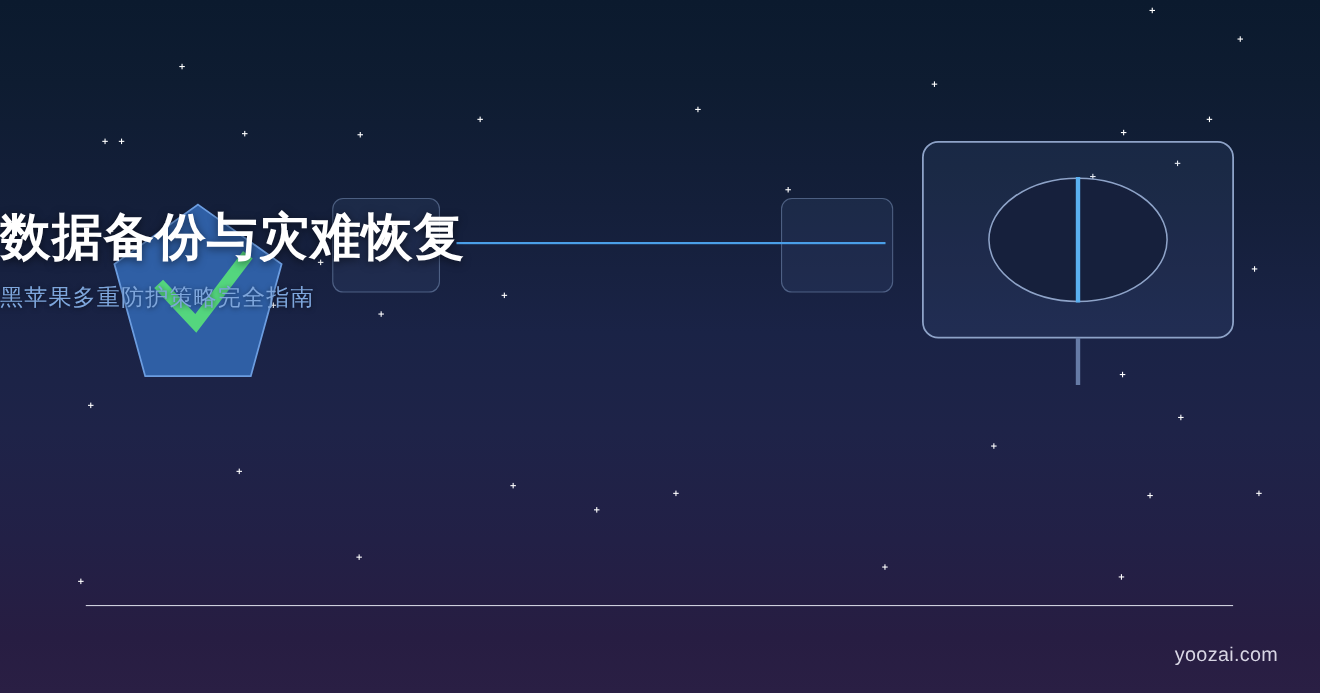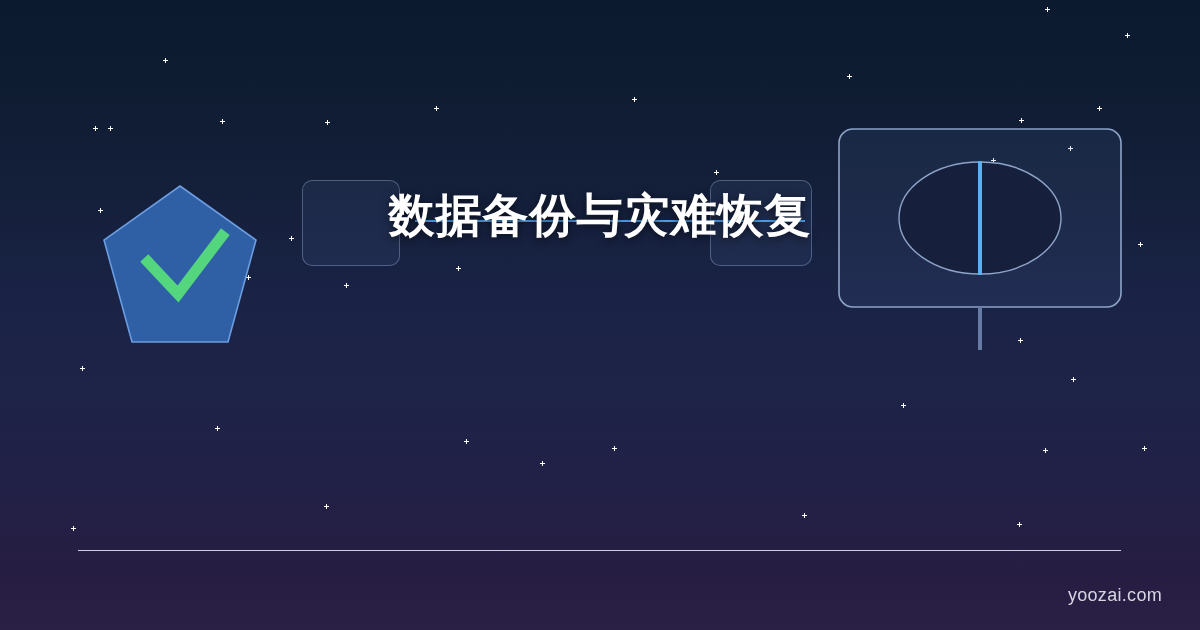--- a/index.html
+++ b/index.html
@@ -85,21 +85,20 @@
     height: 225px;
   }
   #server-icon svg { display: block; width: 100%; height: 100%; }
 
   
   #title-block {
     position: absolute;
     left: 0;
     right: 0;
     top: 192px;
-    text-align: center;
     z-index: 5;
   }
   #page-title {
     margin: 0;
     font-size: 46px;
     font-weight: 700;
     letter-spacing: 1px;
     color: #ffffff;
     line-height: 1.0;
     text-shadow: 0 2px 8px rgba(0,0,0,0.55);
@@ -208,18 +207,19 @@
       <ellipse cx="142" cy="90" rx="81" ry="56" fill="#16203c" stroke="#8ea3c8" stroke-width="1.4"></ellipse>
       <line x1="142" y1="33" x2="142" y2="147" stroke="#5ab0f0" stroke-width="4"></line>
       <line x1="142" y1="179" x2="142" y2="222" stroke="#667ba6" stroke-width="4"></line>
     </svg>
   </div>
 
   <div id="title-accent-line"></div>
 
   <div id="title-block">
     <h1 id="page-title">数据备份与灾难恢复</h1>
+    <p id="page-subtitle">黑苹果多重防护策略完全指南</p>
   </div>
 
   <div id="footer-rule" style="left: 78px; top: 550px; width: 1043px;"></div>
   <div id="watermark">yoozai.com</div>
 
 </div>
 
 </body></html>

